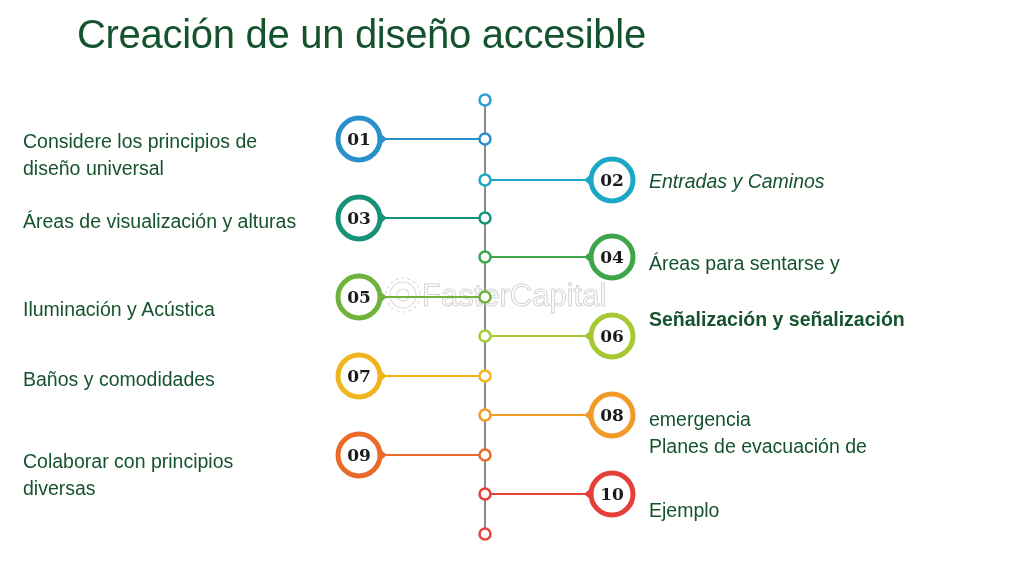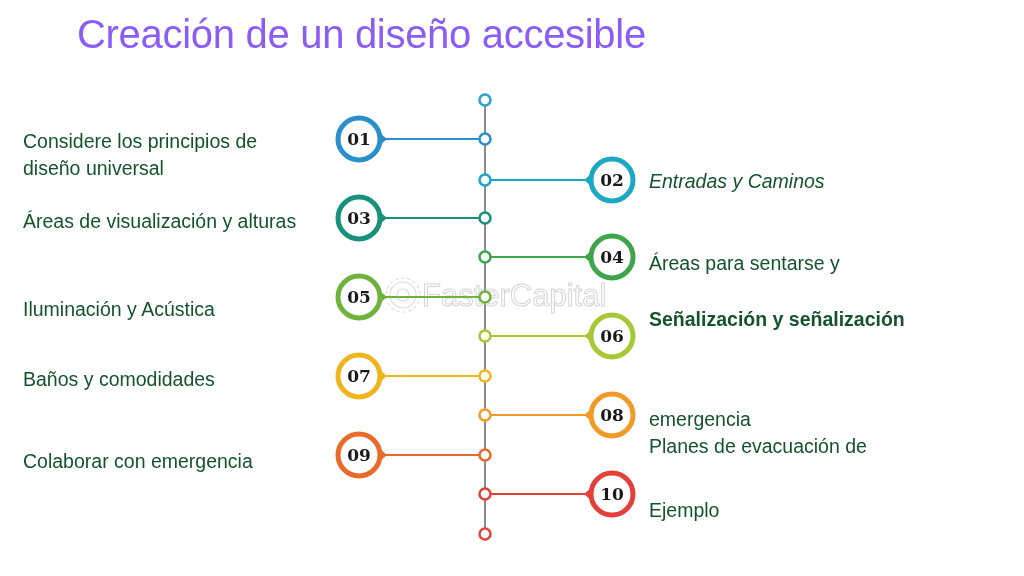--- a/index.html
+++ b/index.html
@@ -14,21 +14,21 @@
       position: relative;
       font-family: "Liberation Sans", sans-serif;
       color: #1a1a1a;
     }
     .title {
       position: absolute;
       left: 77px;
       top: 12px;
       font-size: 40px;
       font-weight: normal;
-      color: #8b5cf6;
+      color: #14532d;
       letter-spacing: -0.3px;
       white-space: nowrap;
     }
     svg.diagram {
       position: absolute;
       left: 0;
       top: 0;
     }
     .num-text {
       font-family: "DejaVu Serif", serif;
@@ -155,15 +155,16 @@
   <div>Áreas para sentarse y</div>
 </div>
 <div class="label left" style="top:296px;">Iluminación y Acústica</div>
 <div class="label right" style="top:306px;font-weight:bold;">Señalización y señalización</div>
 <div class="label left" style="top:366px;">Baños y comodidades</div>
 <div class="label right" style="top:406px;">
   <div>emergencia</div>
   <div>Planes de evacuación de</div>
 </div>
 <div class="label left" style="top:448px;">
-  <div>Colaborar con emergencia</div>
+  <div>Colaborar con principios</div>
+  <div>diversas</div>
 </div>
 <div class="label right" style="top:497px;">Ejemplo</div>
 
 </body></html>

